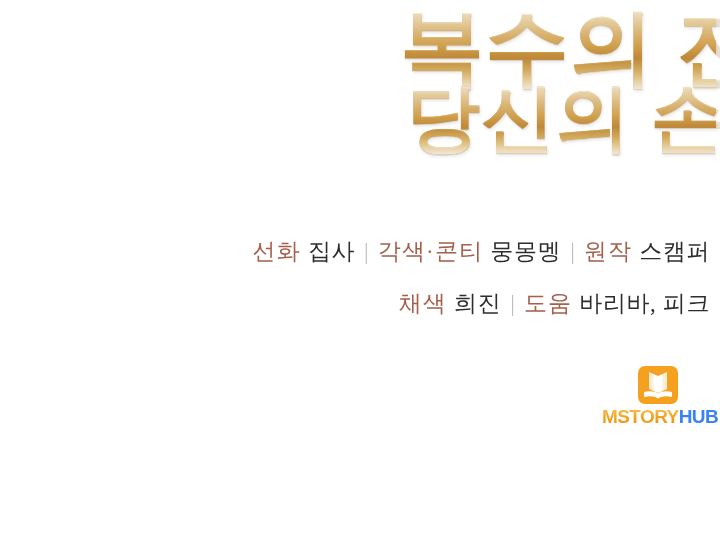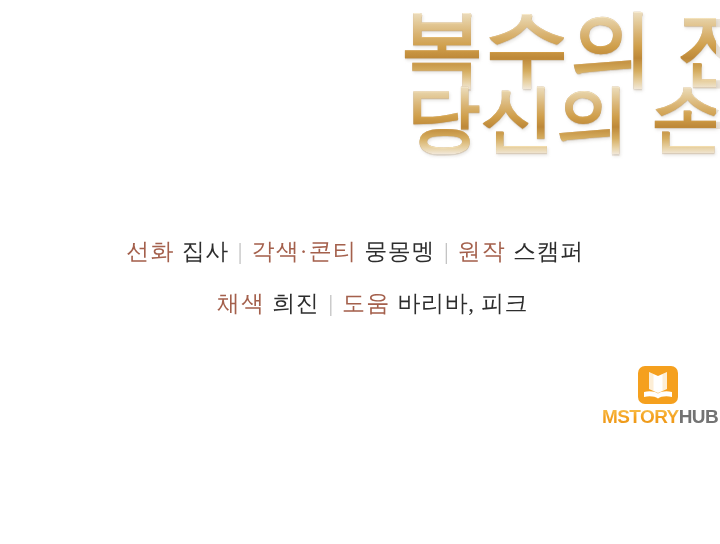--- a/index.html
+++ b/index.html
@@ -61,21 +61,21 @@
     margin-top: -6px;
     margin-left: 10px;
   }
 
   
   .credits {
     position: absolute;
     left: 0px;
     top: 240px;
     width: 710px;
-    text-align: center;
+    text-align: right;
   }
   .credit-line {
     font-family: "Liberation Serif", "DejaVu Serif", serif;
     font-size: 23px;
     line-height: 1.0;
     white-space: nowrap;
     color: #2f2f2f;
   }
   .credit-line + .credit-line {
     margin-top: 29px;
@@ -130,21 +130,21 @@
   .brand-mstory {
     color: #f5a520;
     background-image: linear-gradient(to bottom, #f9c85c 0%, #f4a01c 55%, #e8951a 100%);
     -webkit-background-clip: text;
     background-clip: text;
     -webkit-text-fill-color: transparent;
     color: transparent;
     text-align: right;
   }
   .brand-hub {
-    color: #737373;
+    color: #3b82f6;
   }
 </style>
 </head>
 <body>
 
 <div class="page">
 
   <div class="title-block">
     <div class="title-line title-line-1">복수의 잔은</div>
     <div class="title-line title-line-2">당신의 손에</div>

